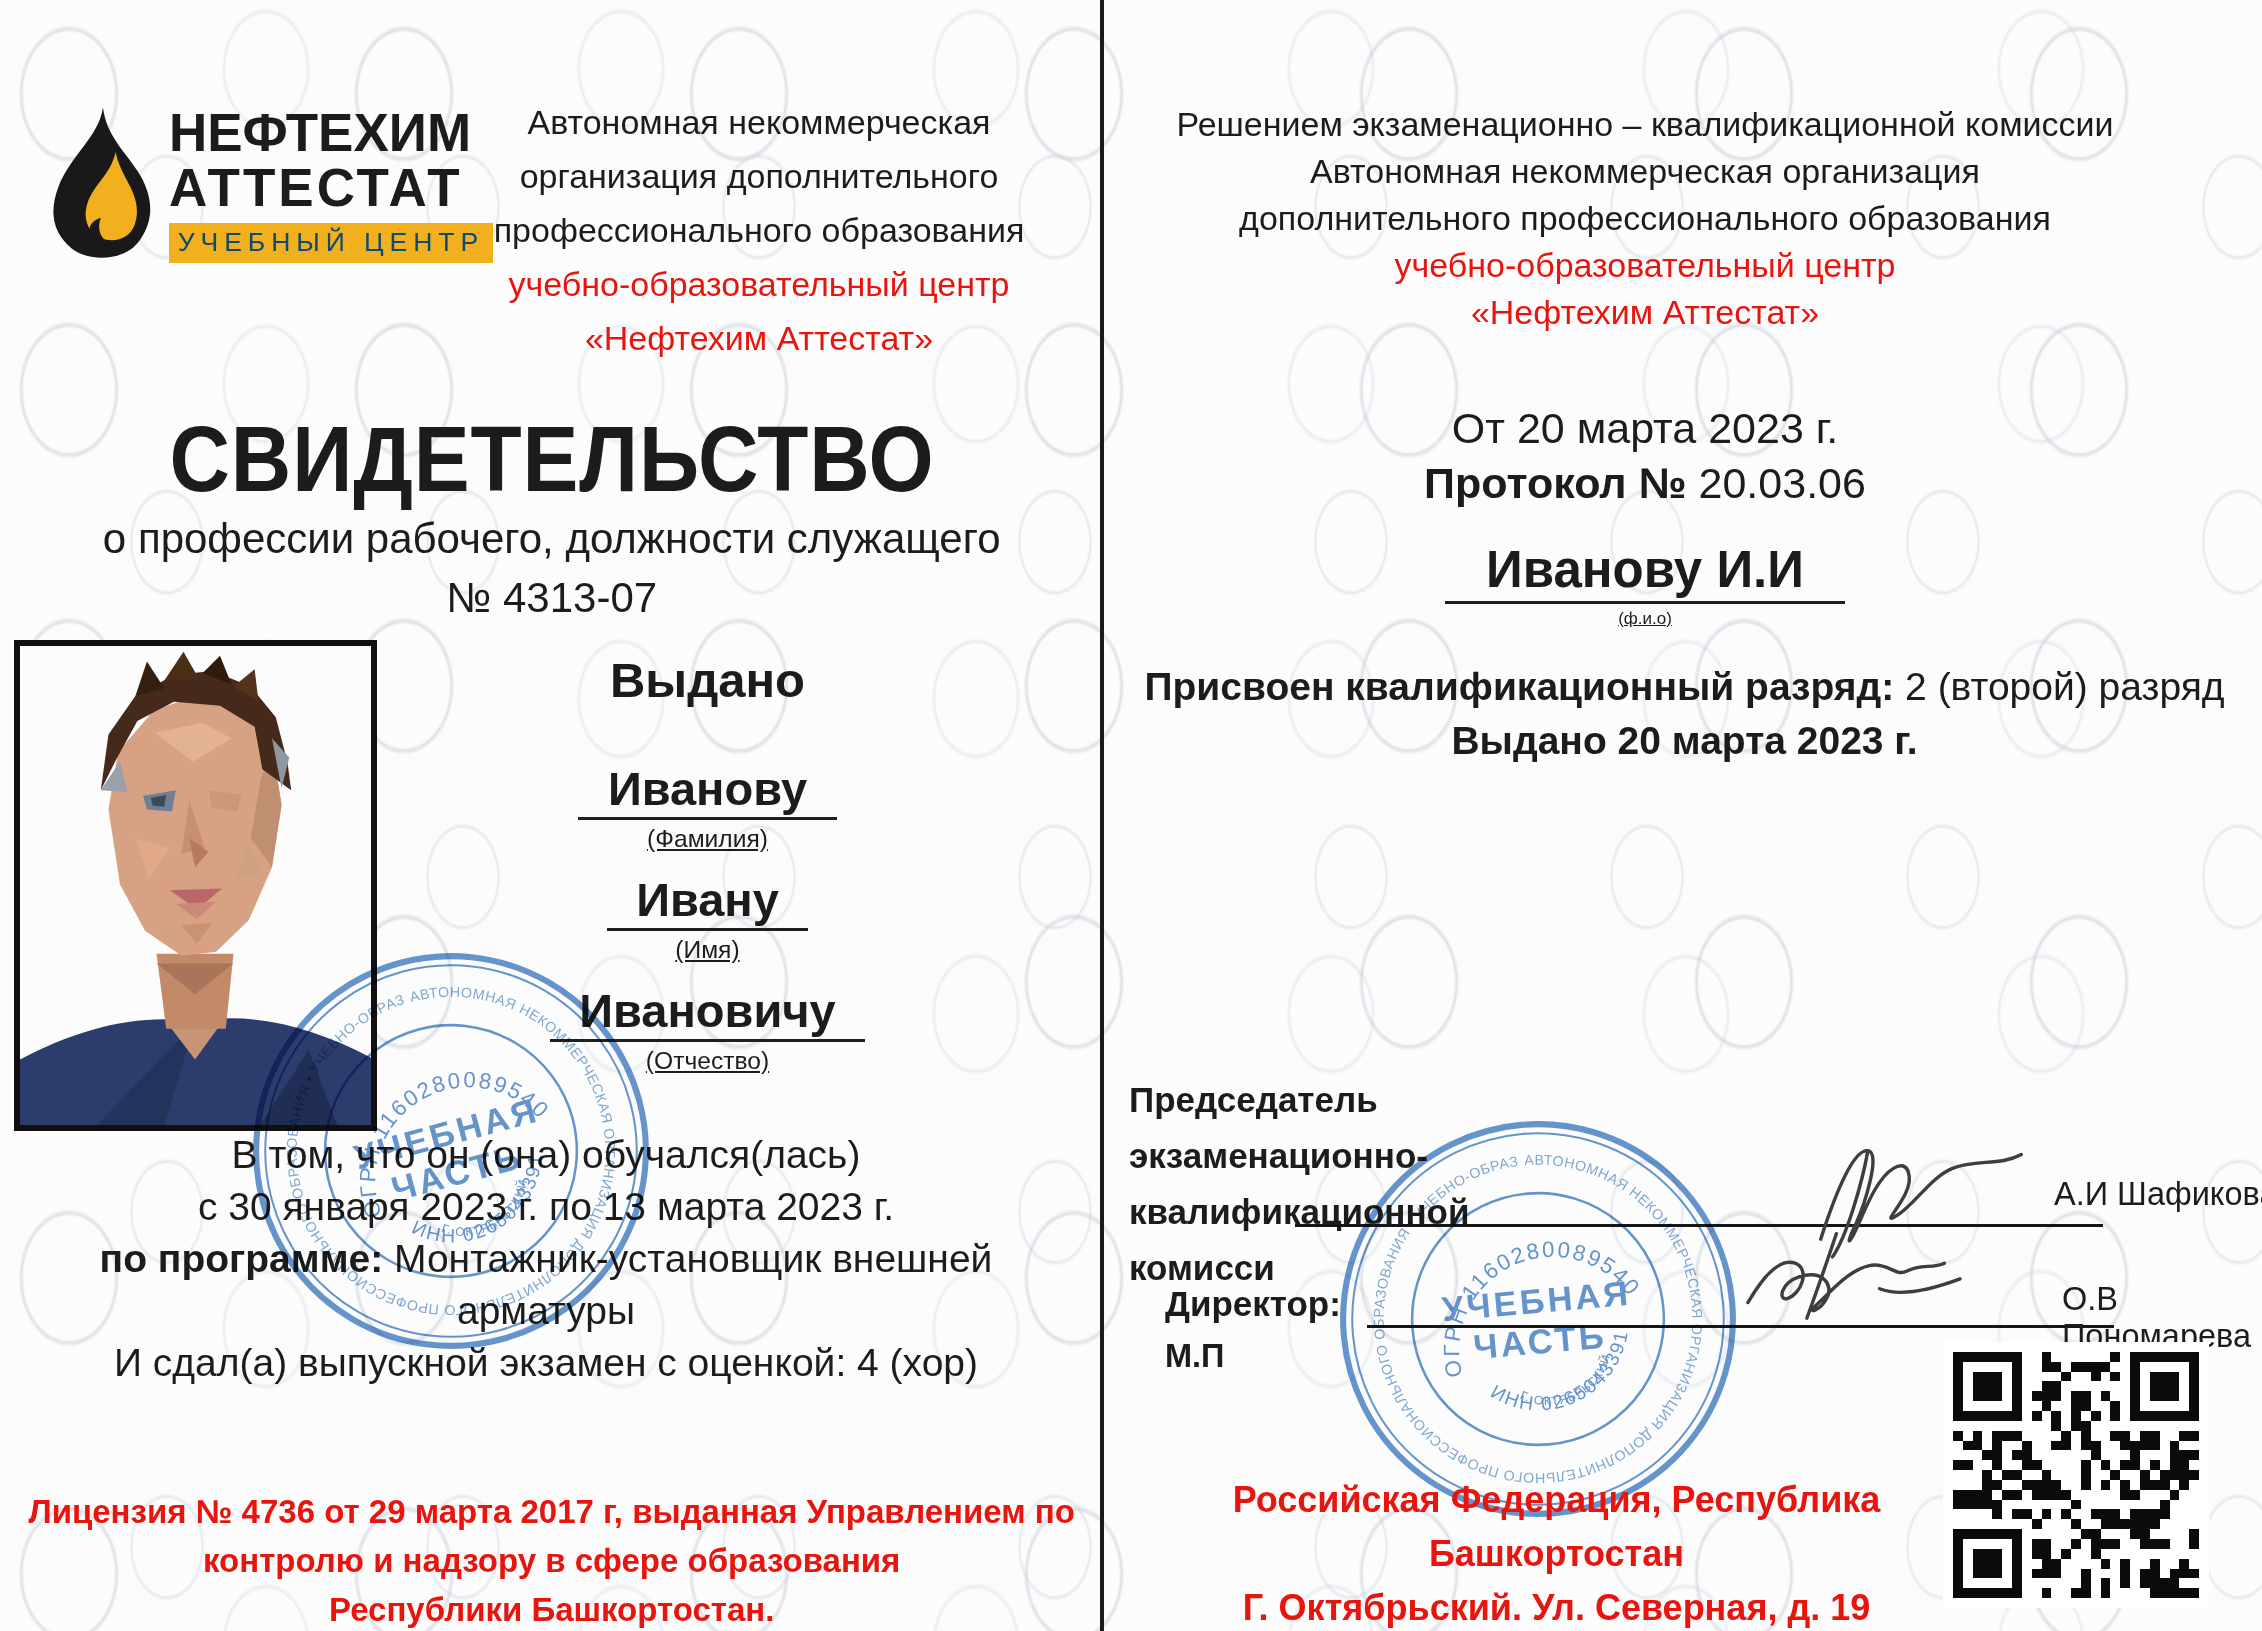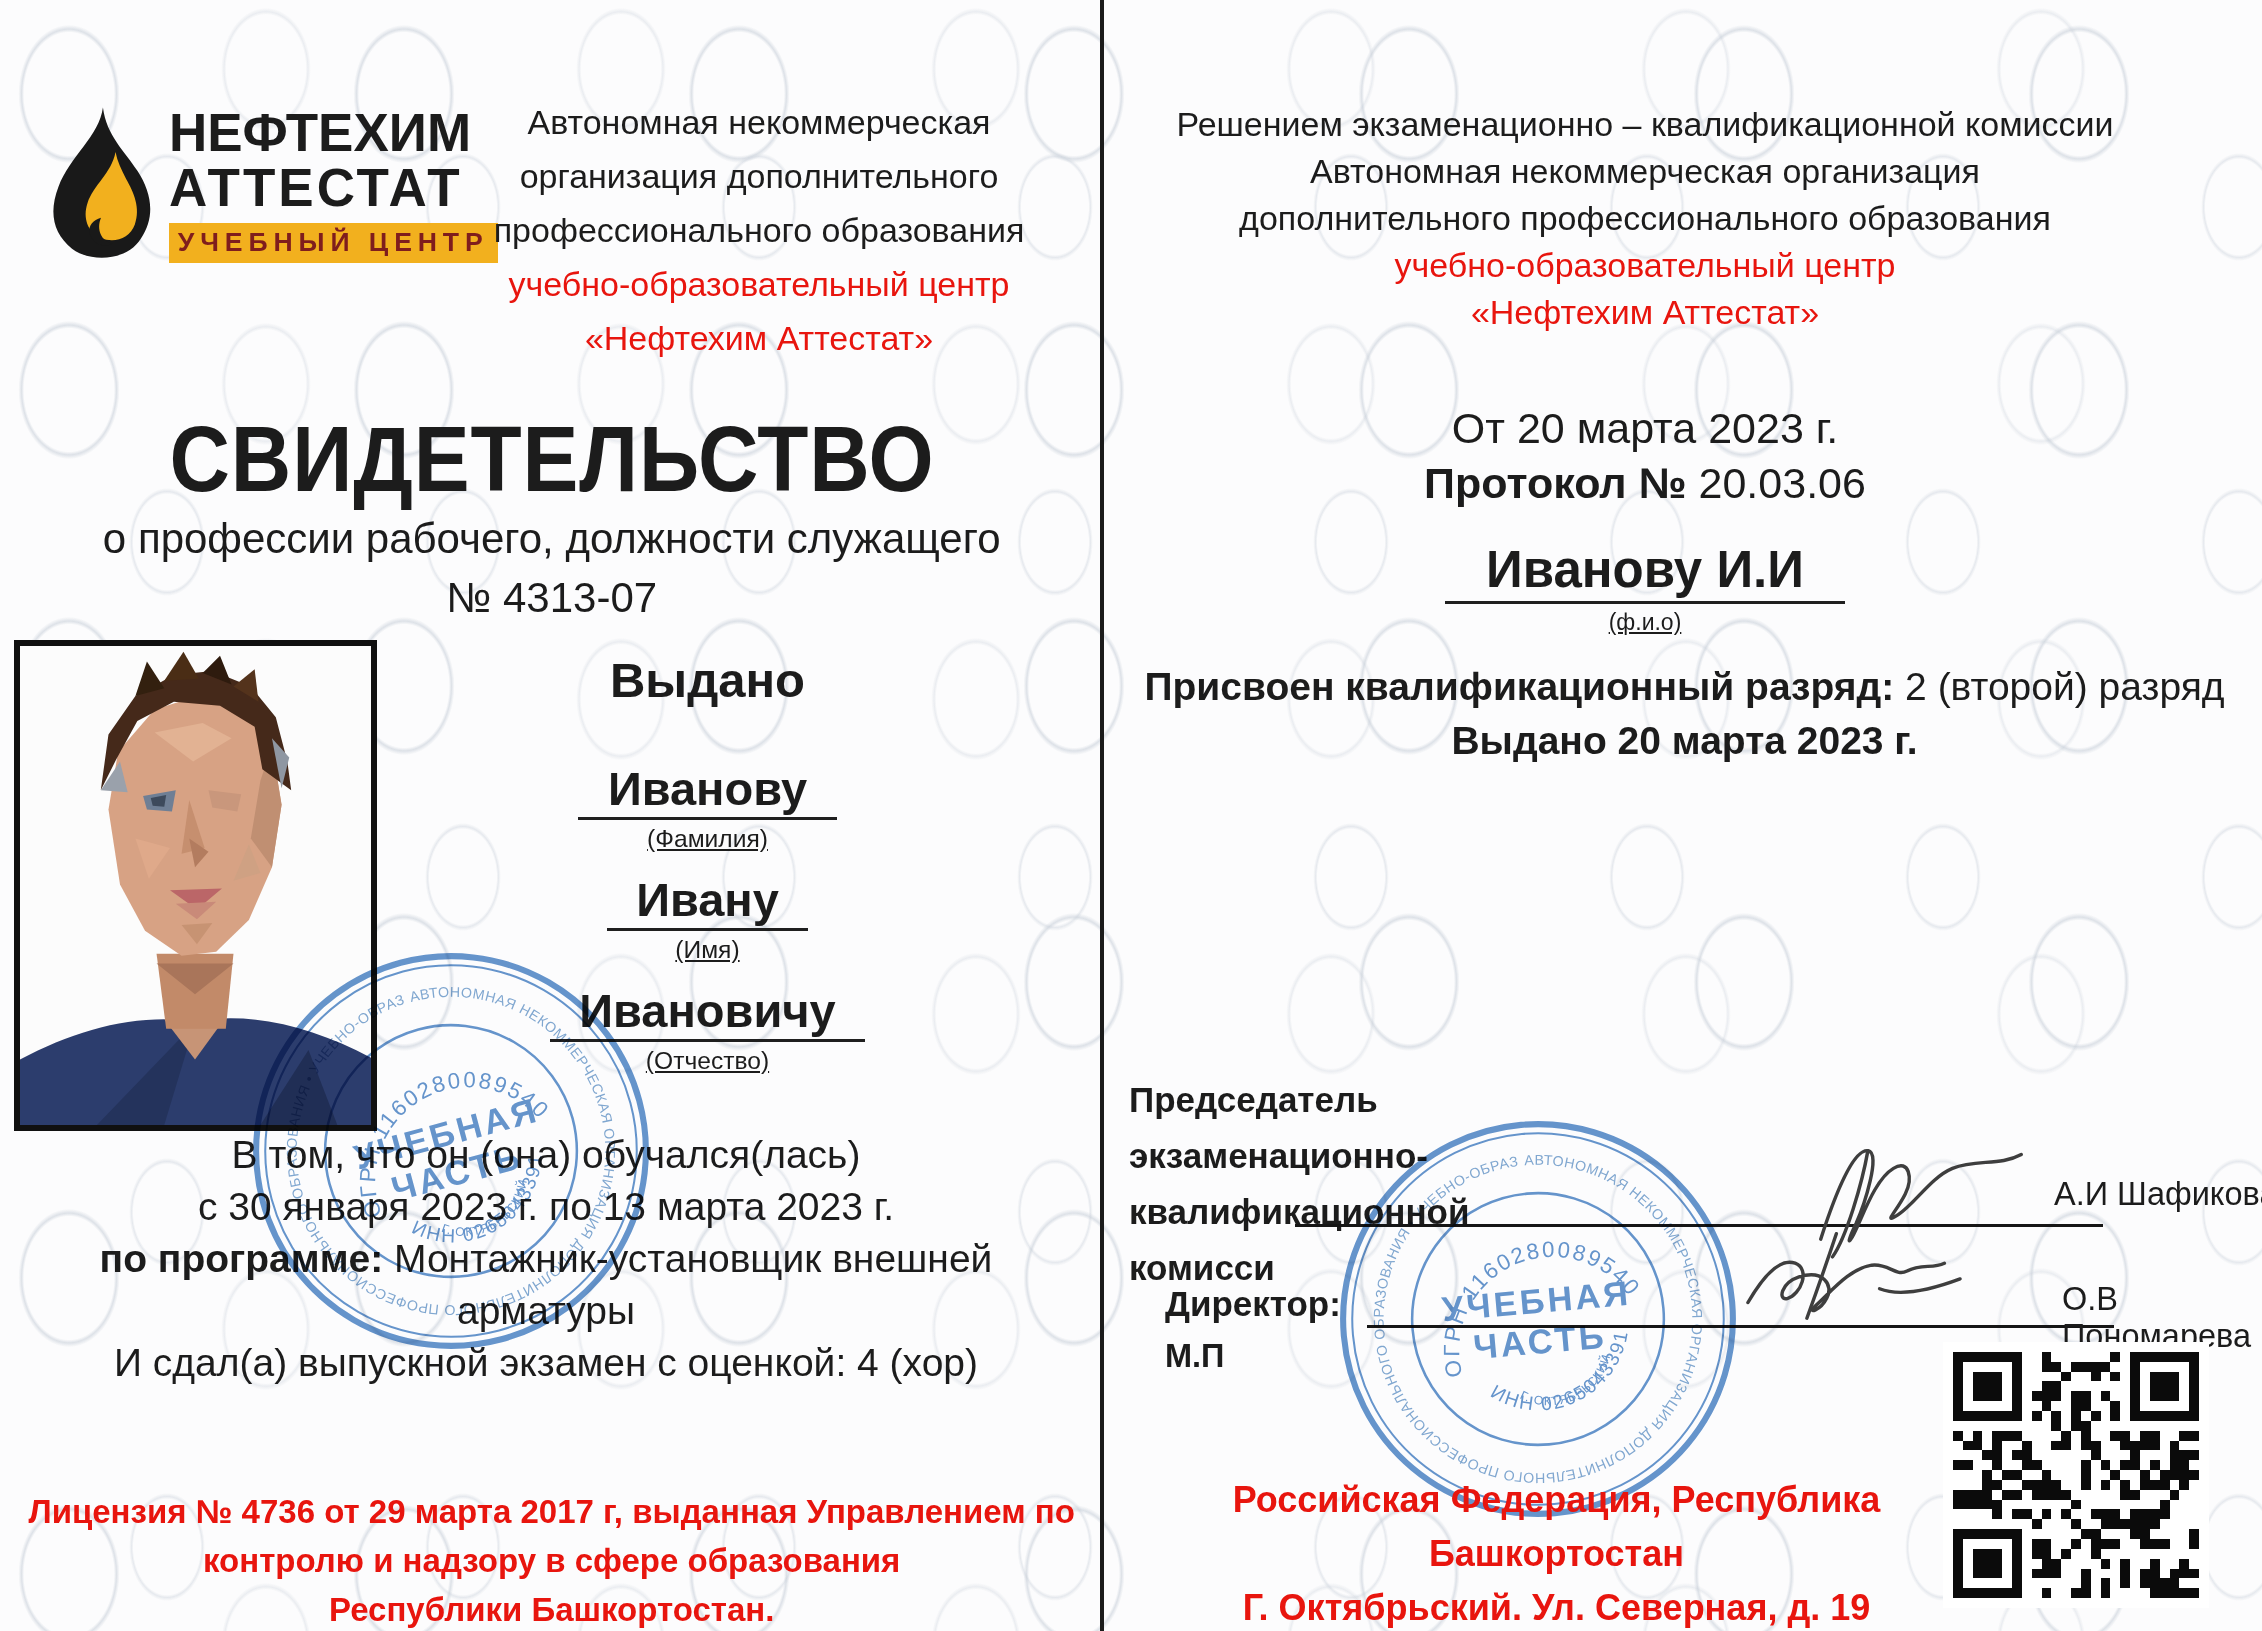--- a/index.html
+++ b/index.html
@@ -18,22 +18,22 @@
   .red{color:#e8150e;}
   .b{font-weight:700;}
   .divider{position:absolute;left:1100px;top:0;width:3.9px;height:1631px;background:#1b1b1b;}
 
   
   .logo{position:absolute;left:43px;top:99px;display:flex;align-items:center;}
   .flame{width:116px;height:156px;margin-right:9.9px;}
   .logo-text{padding-top:5.9px;}
   .logo-l1{font-size:53px;font-weight:800;letter-spacing:0px;line-height:55px;transform:scaleY(1.02);}
   .logo-l2{font-size:53px;font-weight:800;letter-spacing:3px;line-height:55px;}
-  .logo-banner{display:inline-block;margin-top:7.9px;background:#f2b01e;color:#7f1d1d;
-    font-size:26.6px;font-weight:700;letter-spacing:5.9px;padding:3.9px 8.9px 4.9px;}
+  .logo-banner{display:inline-block;margin-top:7.9px;background:#f2b01e;color:#0c4a6e;
+    font-size:26.6px;font-weight:400;letter-spacing:5.9px;padding:3.9px 8.9px 4.9px;}
   .org-block{left:483px;top:95px;width:552px;font-size:34px;line-height:54px;}
   .title{left:19.7px;top:406px;width:1064px;margin:0;font-size:93px;font-weight:800;
     letter-spacing:1px;transform:scaleX(.9);transform-origin:center;white-space:nowrap;}
   .subtitle{left:19.7px;top:515px;width:1064px;font-size:42px;}
   .cert-number{left:19.7px;top:574px;width:1064px;font-size:42px;text-align:center;}
   .photo{left:13.8px;top:640px;width:351px;height:479px;border:6.9px solid #101010;background:#fbfbfb;}
   .photo svg{width:100%;height:100%;display:block;}
   .issued{left:412px;top:652px;width:591px;font-size:49px;font-weight:700;}
   .names{left:412px;top:760px;width:591px;text-align:center;}
   .name-group{margin-bottom:13.8px;}
@@ -42,21 +42,21 @@
   .name-caption{font-size:24.6px;line-height:37px;text-decoration:underline;}
   .body-par{left:14px;top:1129px;width:1064px;font-size:39px;line-height:52px;}
   .license{left:19.7px;top:1487px;width:1064px;font-size:33px;line-height:49px;font-weight:700;}
 
   
   .r-header{left:1123px;top:101px;width:1044px;font-size:34px;line-height:47px;}
   .r-date{left:1123px;top:404px;width:1044px;font-size:43px;}
   .r-protocol{left:1123px;top:459px;width:1044px;font-size:43px;}
   .r-fio-wrap{left:1123px;top:540px;width:1044px;}
   .r-fio{display:inline-block;font-size:51px;font-weight:600;padding:0 41px 2px;border-bottom:3px solid #1f1f1f;}
-  .r-fio-caption{left:1123px;top:609px;width:1044px;font-size:23px;text-decoration:underline;}
+  .r-fio-caption{left:1123px;top:609px;width:1044px;font-size:17px;text-decoration:underline;}
   .r-grade{left:1123px;top:660px;width:1123px;font-size:39px;line-height:54px;}
   .r-chair{left:1129px;top:1072px;width:552px;font-size:35px;font-weight:700;line-height:56px;}
   .u-line{height:0;border-top:3px solid #161616;}
   .u1{left:1295px;top:1224px;width:808px;}
   .u2{left:1367px;top:1325px;width:747px;}
   .sig{stroke:#3e3e3e;stroke-width:3.5;fill:none;stroke-linecap:round;stroke-linejoin:round;}
   .sig1{left:1803px;top:1121px;width:236px;height:138px;}
   .sig2{left:1732px;top:1220px;width:246px;height:110px;}
   .r-chair-name{left:2054px;top:1176px;width:236px;font-size:32.5px;}
   .r-director{left:1165px;top:1284px;font-size:35px;font-weight:700;}

